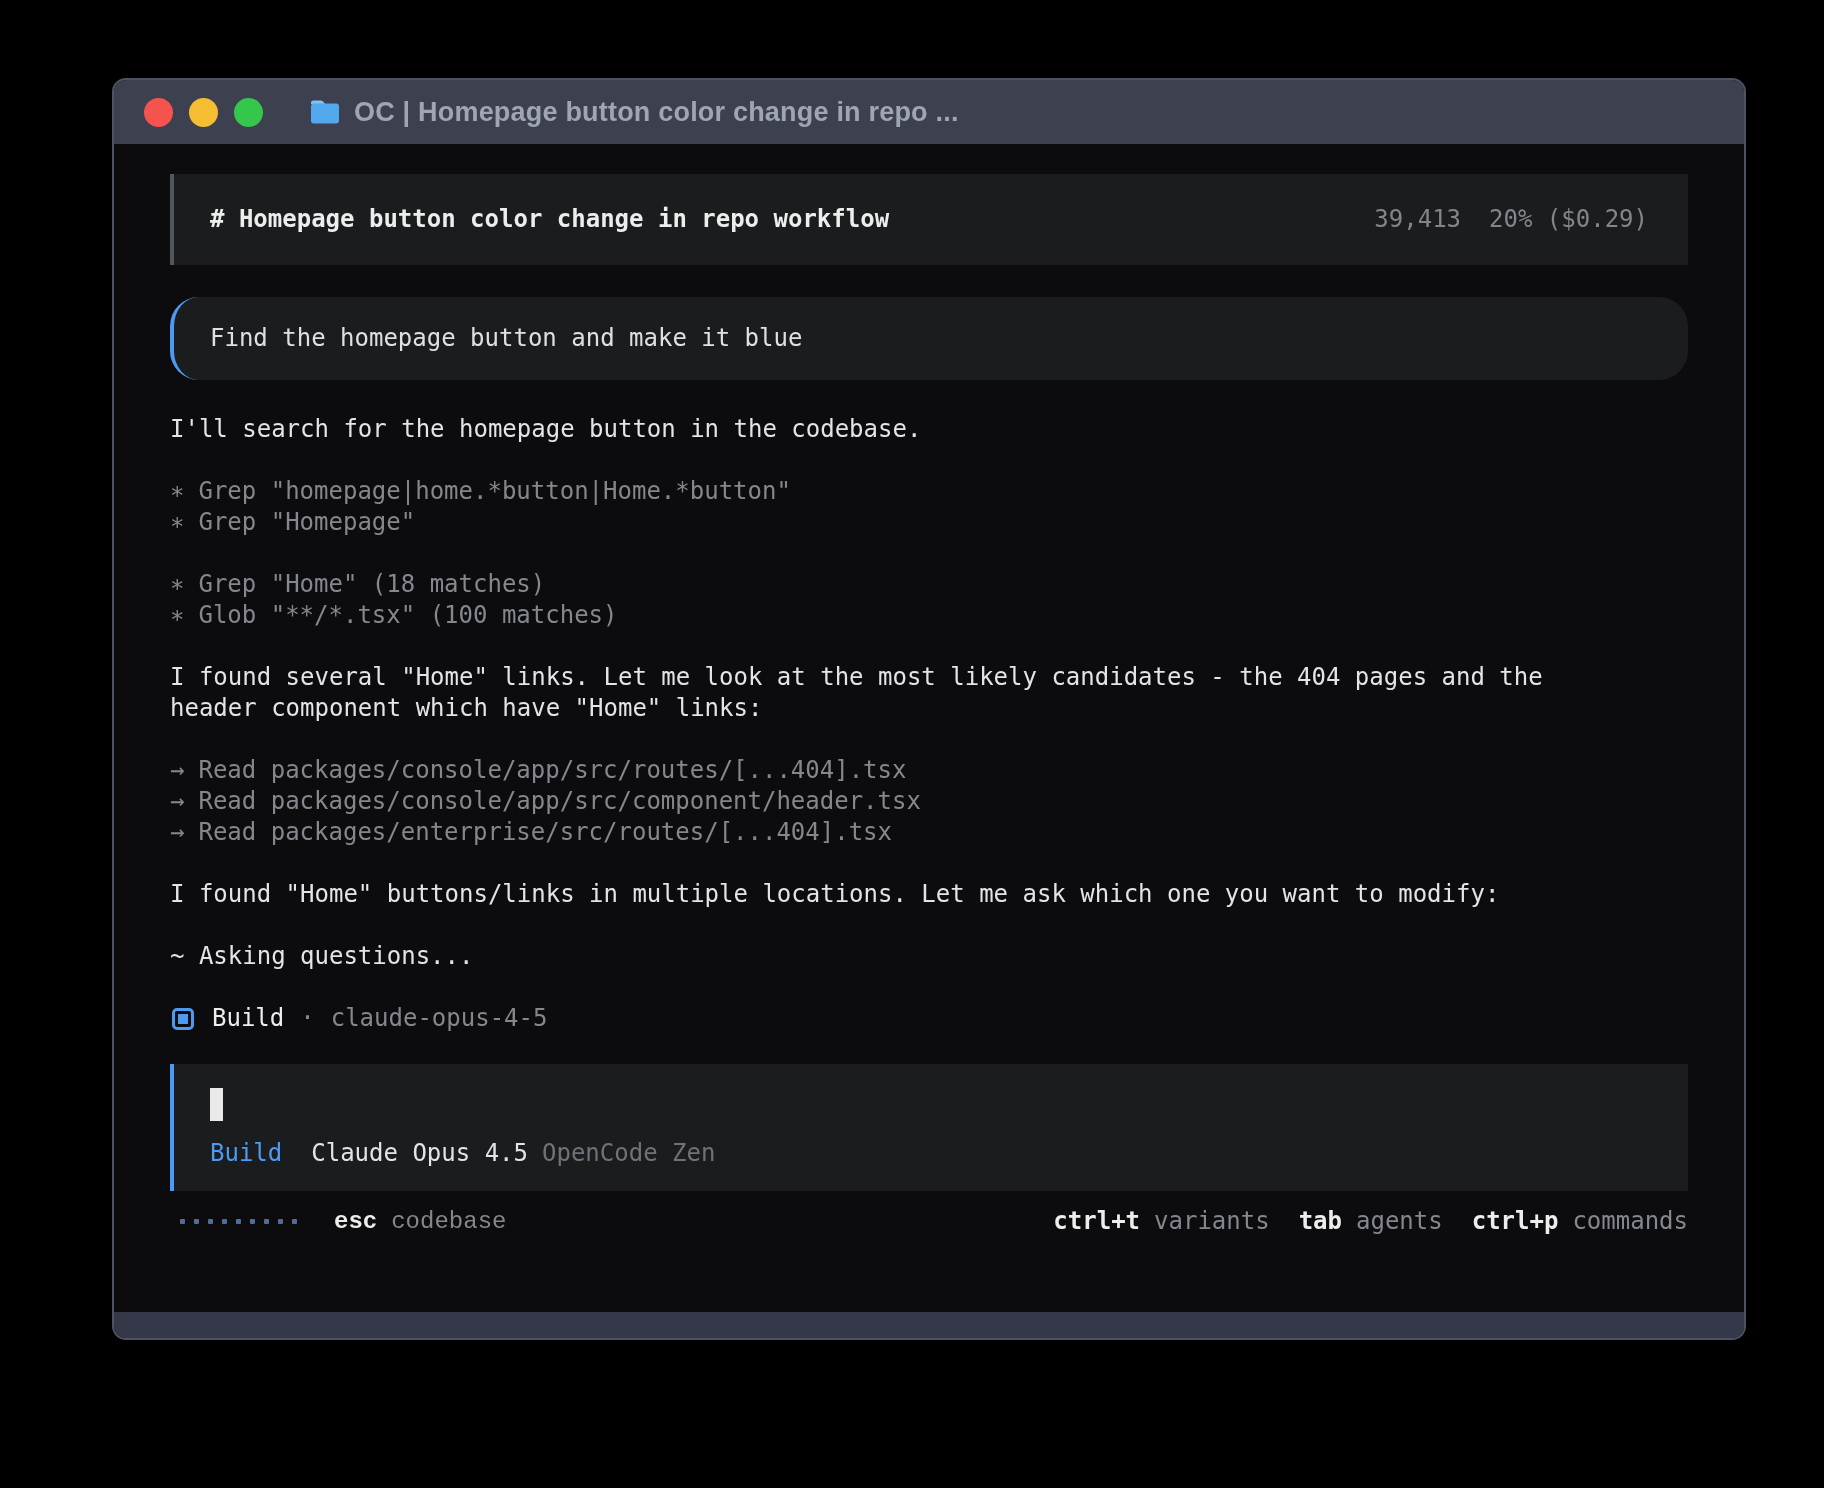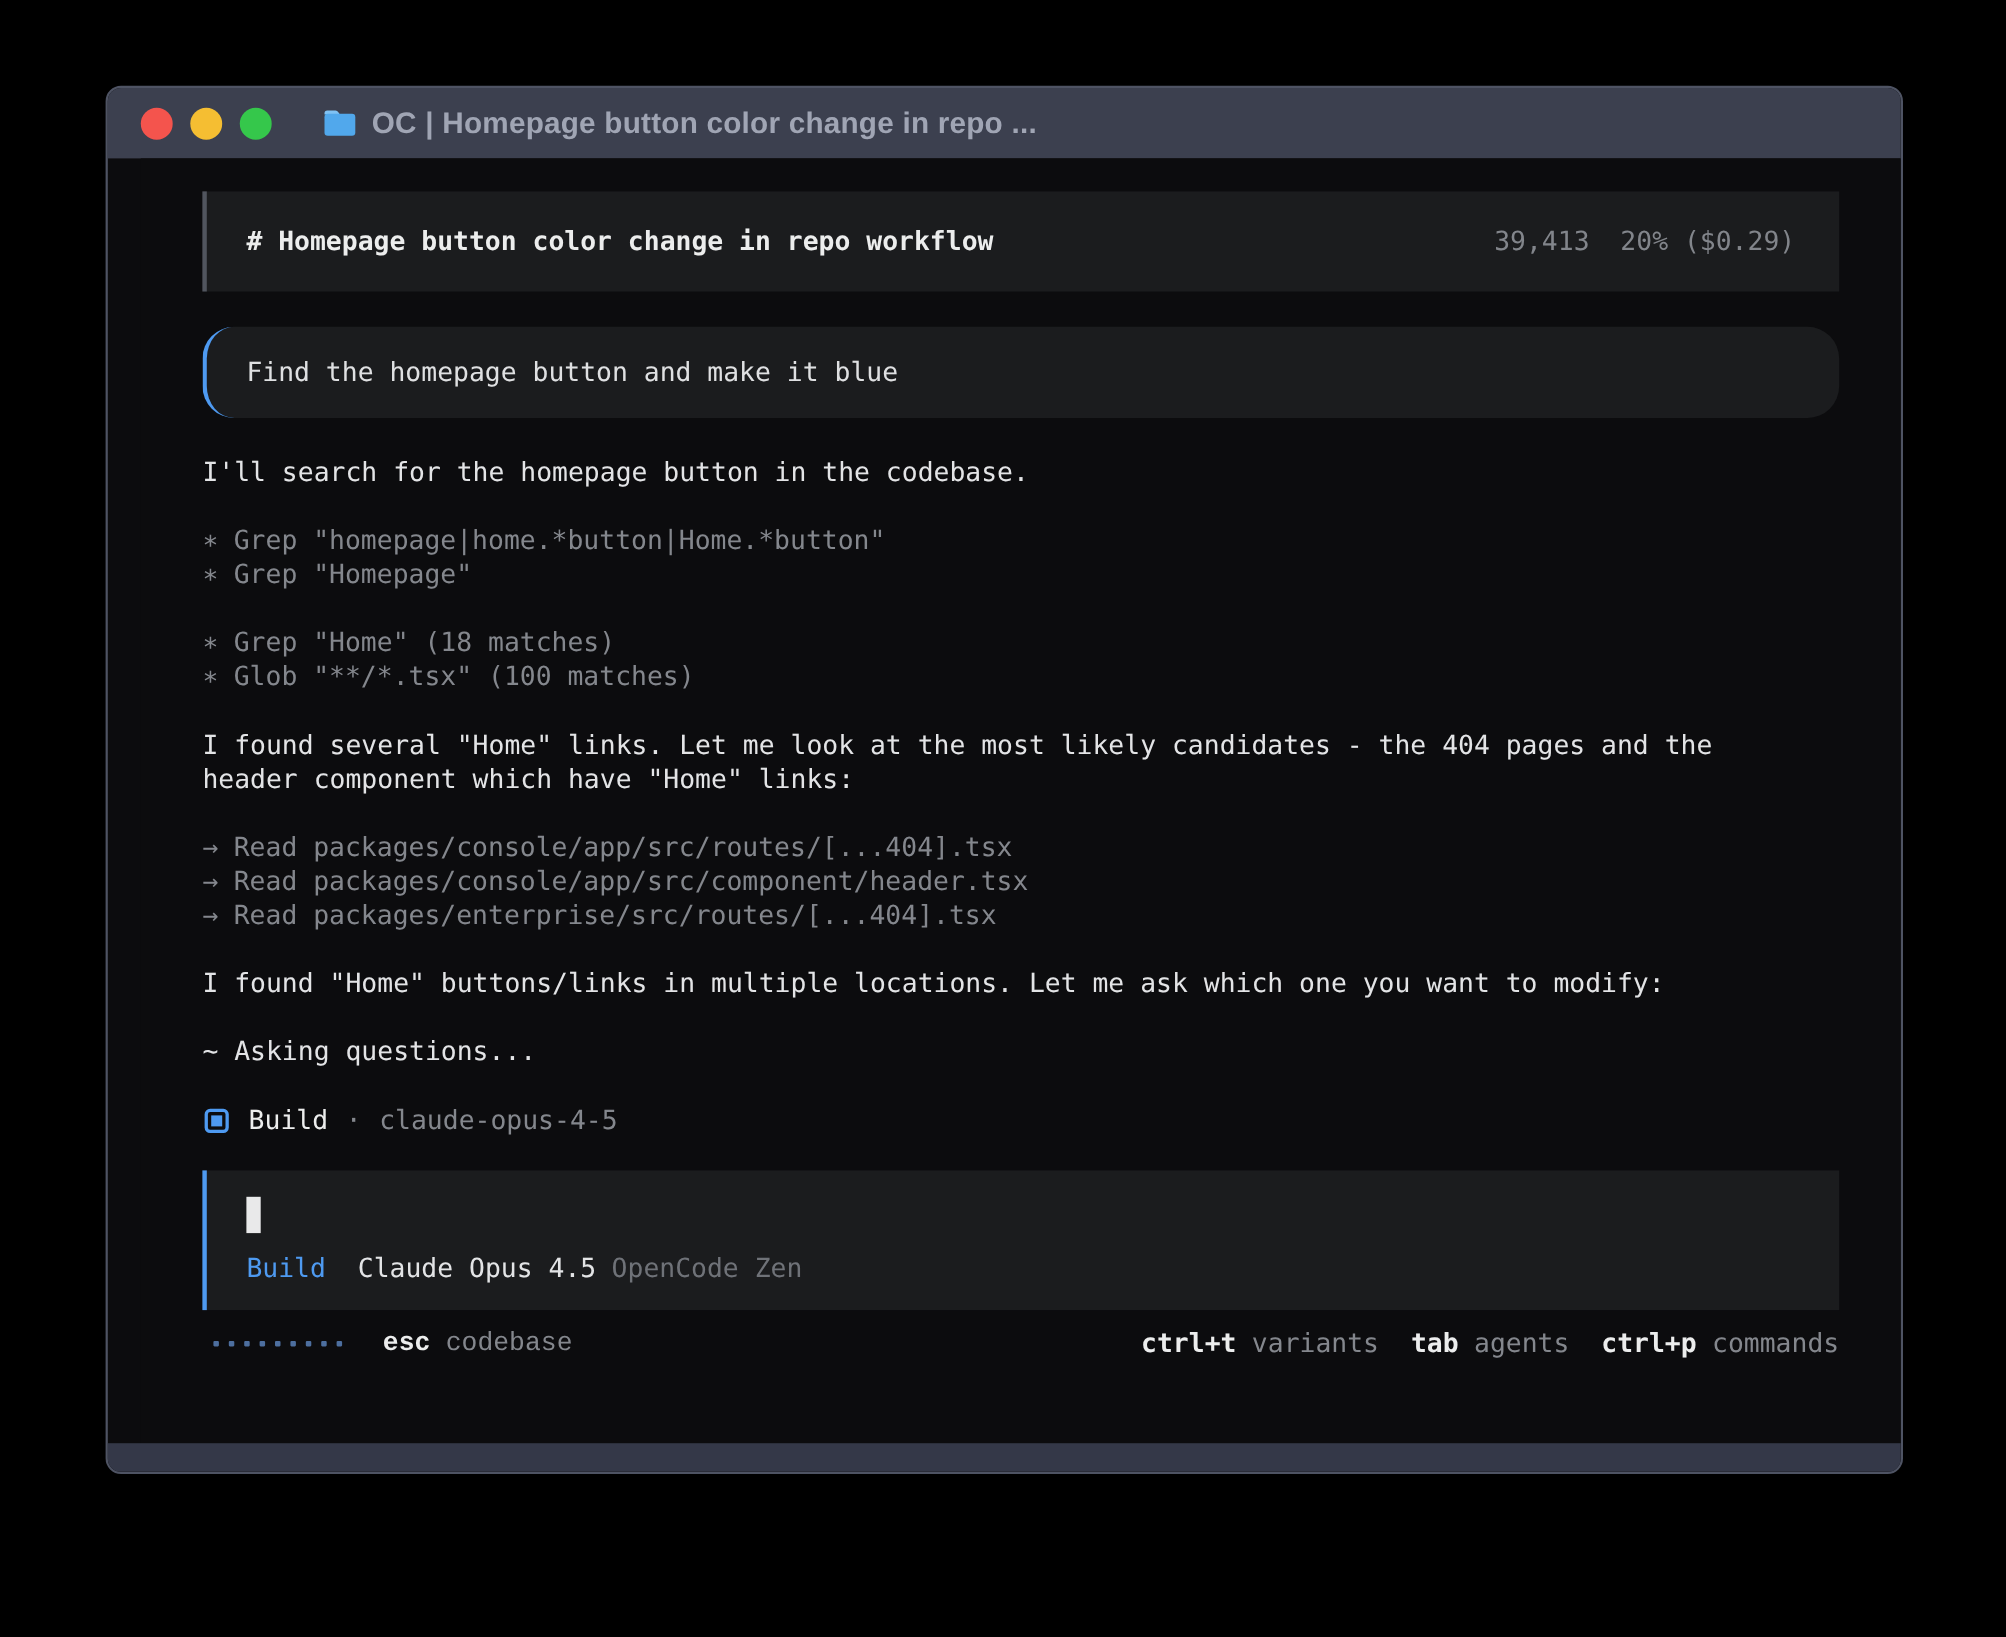--- a/index.html
+++ b/index.html
@@ -1,20 +1,20 @@
 <!DOCTYPE html>
 <html><head>
 <meta charset="utf-8">
 <style>
   * { margin: 0; padding: 0; box-sizing: border-box; }
   html, body { width: 1824px; height: 1488px; background: #000; overflow: hidden; }
   body { font-family: "DejaVu Sans Mono", "Liberation Mono", monospace; }
 
   .window {
-    position: absolute; left: 96px; top: 78px;
+    position: absolute; left: 112px; top: 78px;
     width: 1634px; height: 1262px;
     border-radius: 14px;
     border: 2px solid #4e5363;
     background: #0c0c0e;
     overflow: hidden;
     display: flex; flex-direction: column;
   }
 
   
   .titlebar {
@@ -38,21 +38,20 @@
 
   
   .terminal {
     flex: 1 1 auto;
     background: #0c0c0e;
     padding: 30px 56px 0 56px;
     font-size: 24px; line-height: 31px;
     color: #e3e4e6;
     display: flex; flex-direction: column;
     overflow: hidden;
-    margin-left: 30px;
   }
 
   .block { background: #1b1c1e; }
   .session-header {
     border-left: 4px solid #51555e;
     padding: 30px 40px 30px 36px;
     display: flex; justify-content: space-between; align-items: center;
   }
   .session-title { font-weight: bold; color: #eceded; white-space: nowrap; }
   .session-stats { color: #82858b; display: flex; gap: 28px; white-space: nowrap; }

